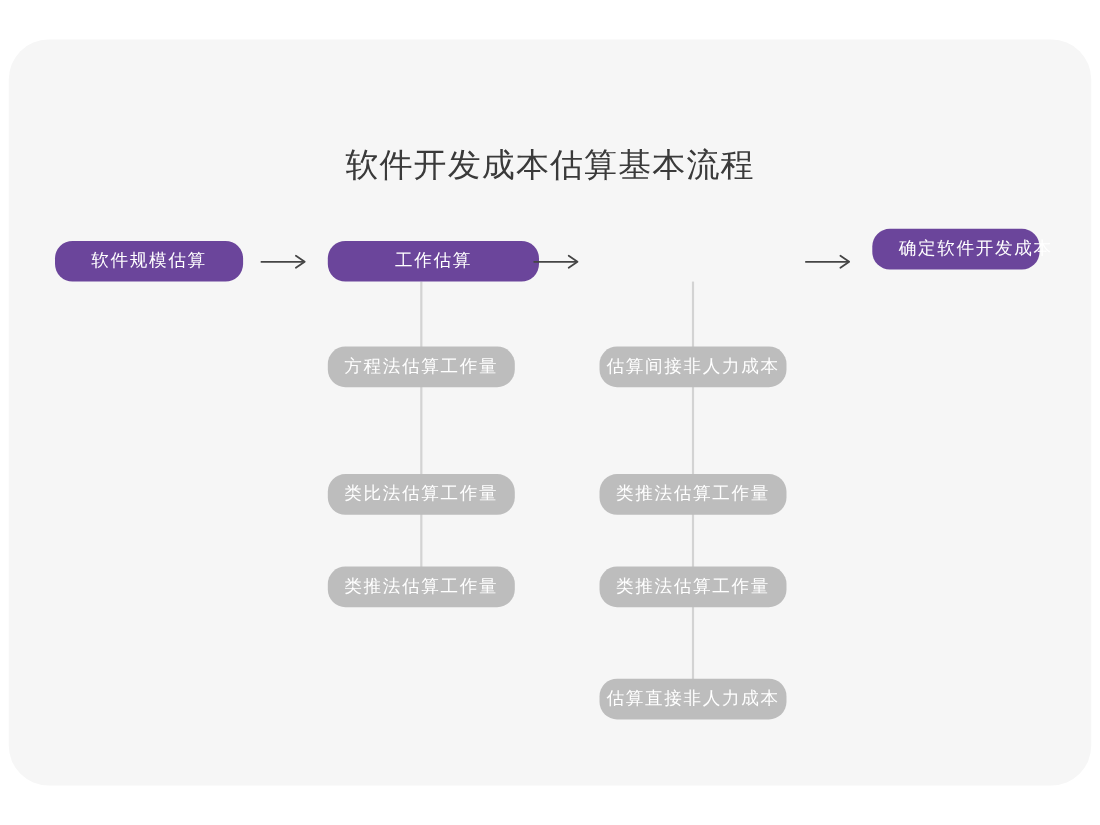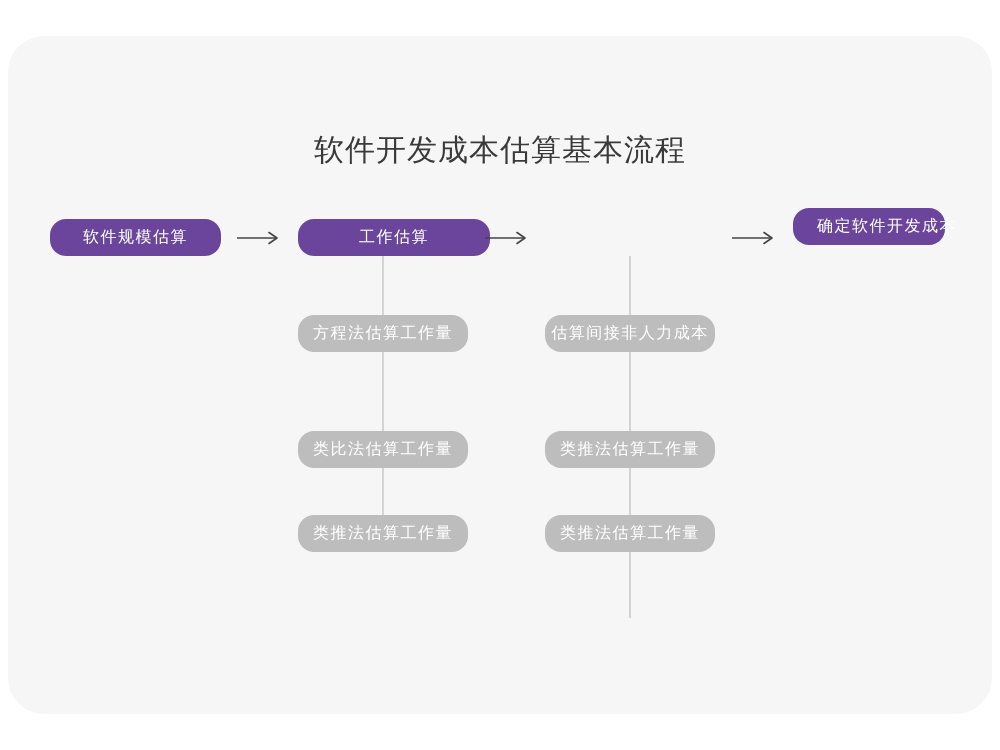--- a/index.html
+++ b/index.html
@@ -117,15 +117,16 @@
       <path d="M33 1.5 L41 7 L33 12.5" fill="none" stroke="currentColor" stroke-width="1.6" stroke-linecap="round" stroke-linejoin="round"></path>
     </svg>
 
     <div class="node sub wcol row-0">方程法估算工作量</div>
     <div class="node sub wcol row-1">类比法估算工作量</div>
     <div class="node sub ccol row-0">估算间接非人力成本</div>
 
     <div class="node sub wcol row-2">类推法估算工作量</div>
     <div class="node sub ccol row-1">类推法估算工作量</div>
     <div class="node sub ccol row-2">类推法估算工作量</div>
+    <div class="node sub ccol row-3">估算直接非人力成本</div>
 
   </div>
 </div>
 
 </body></html>

